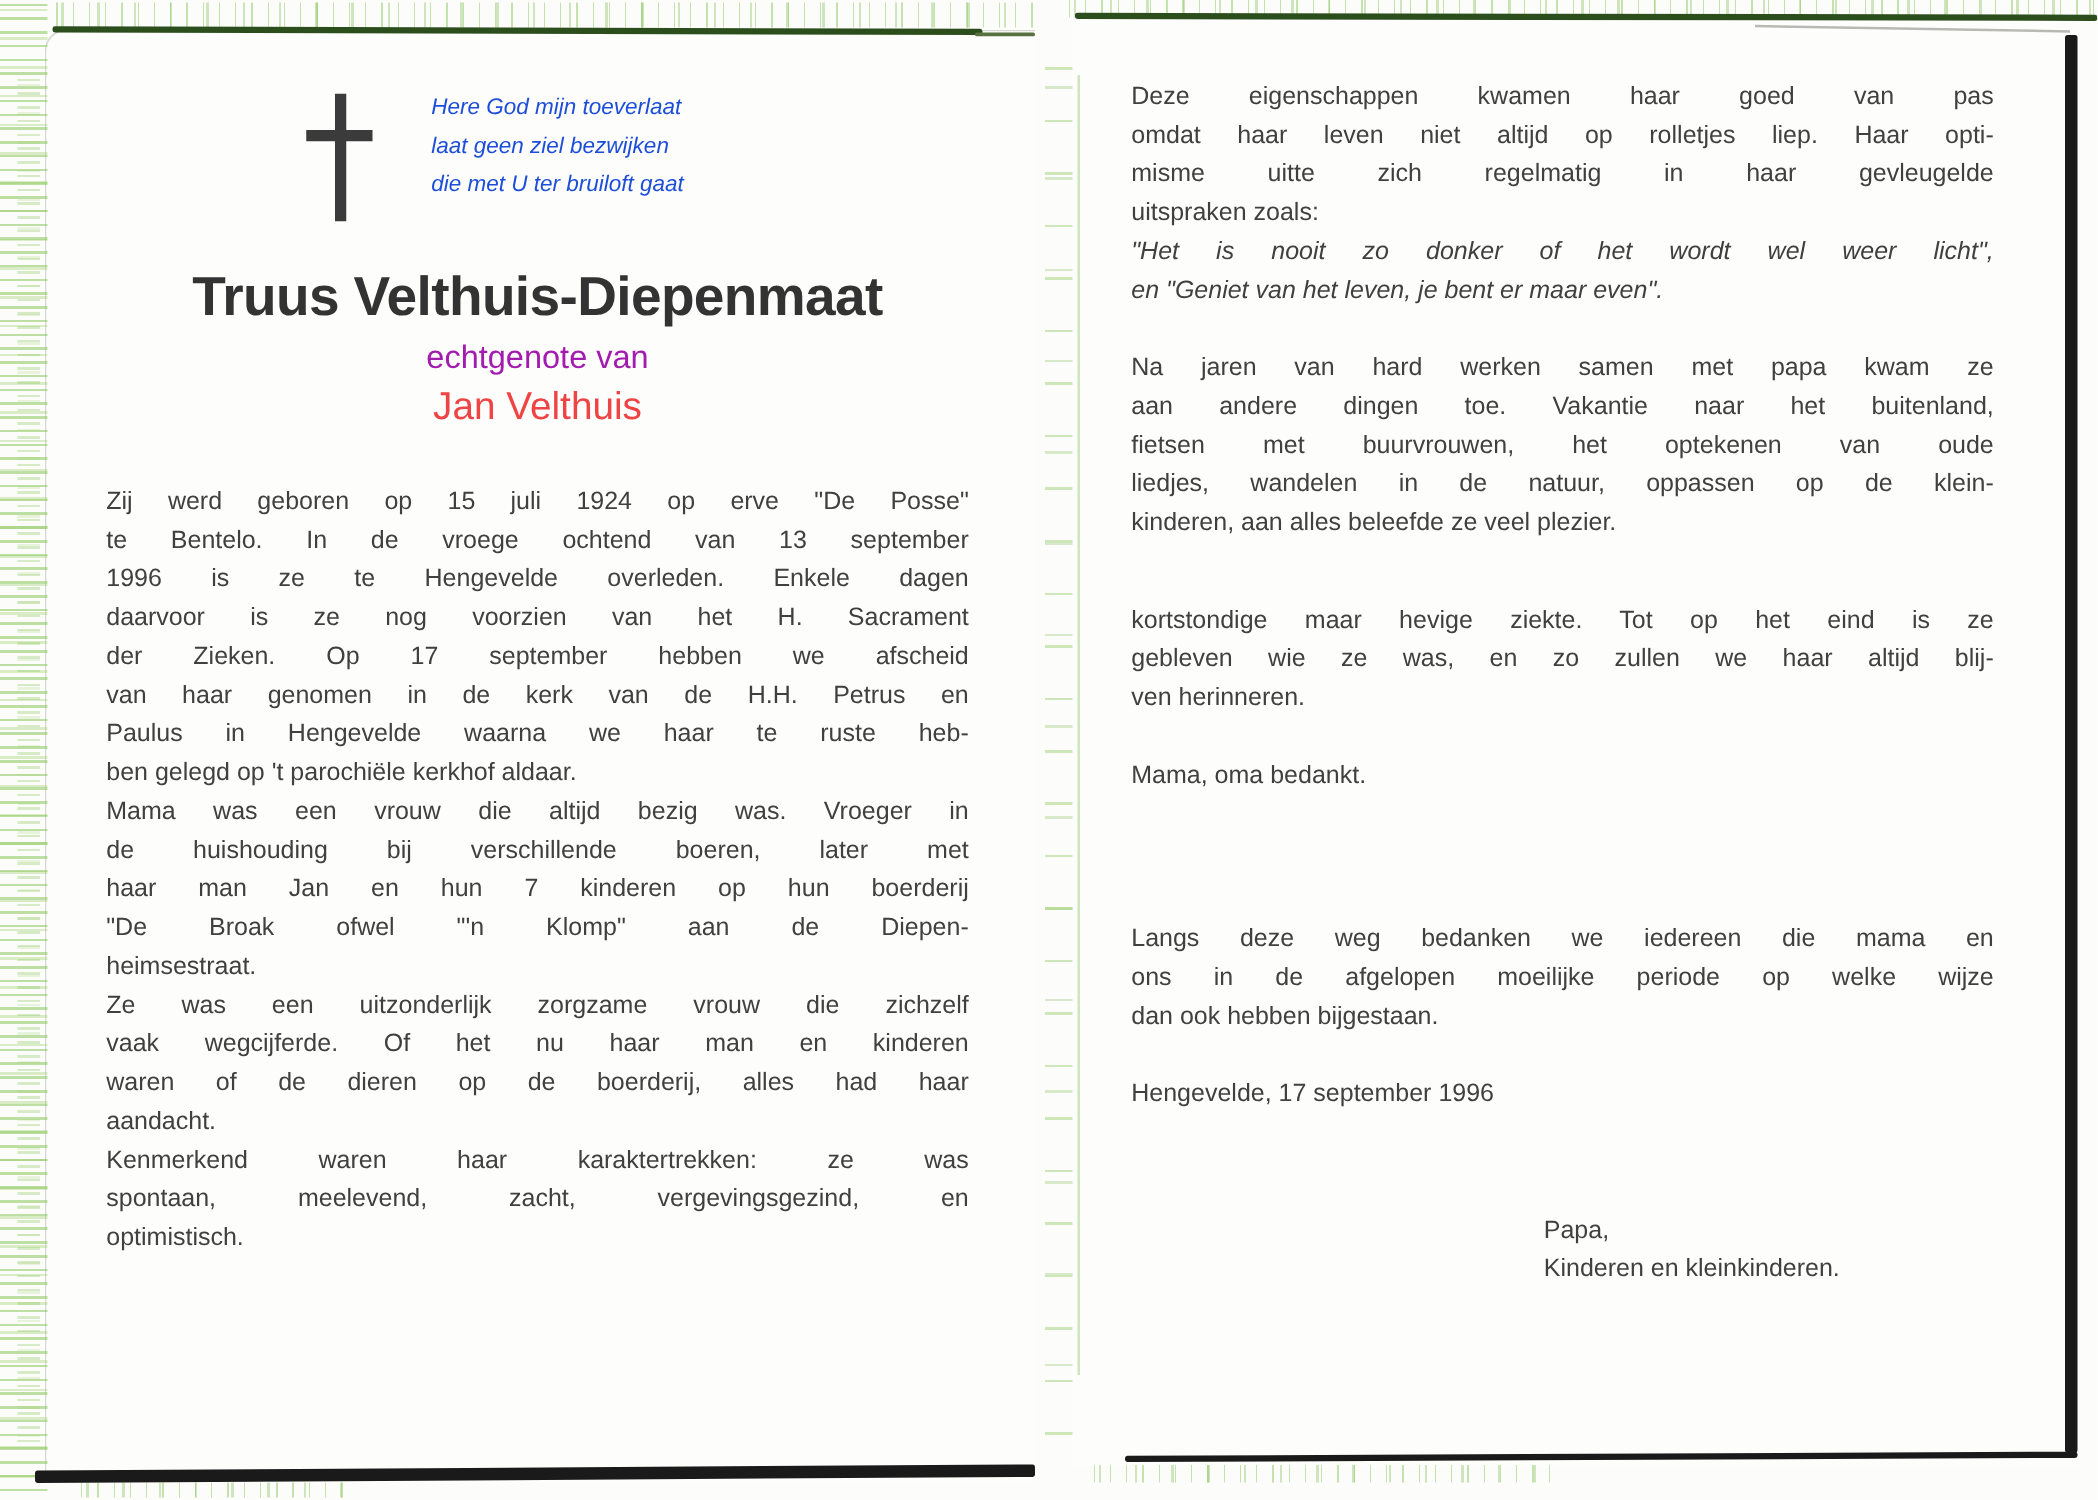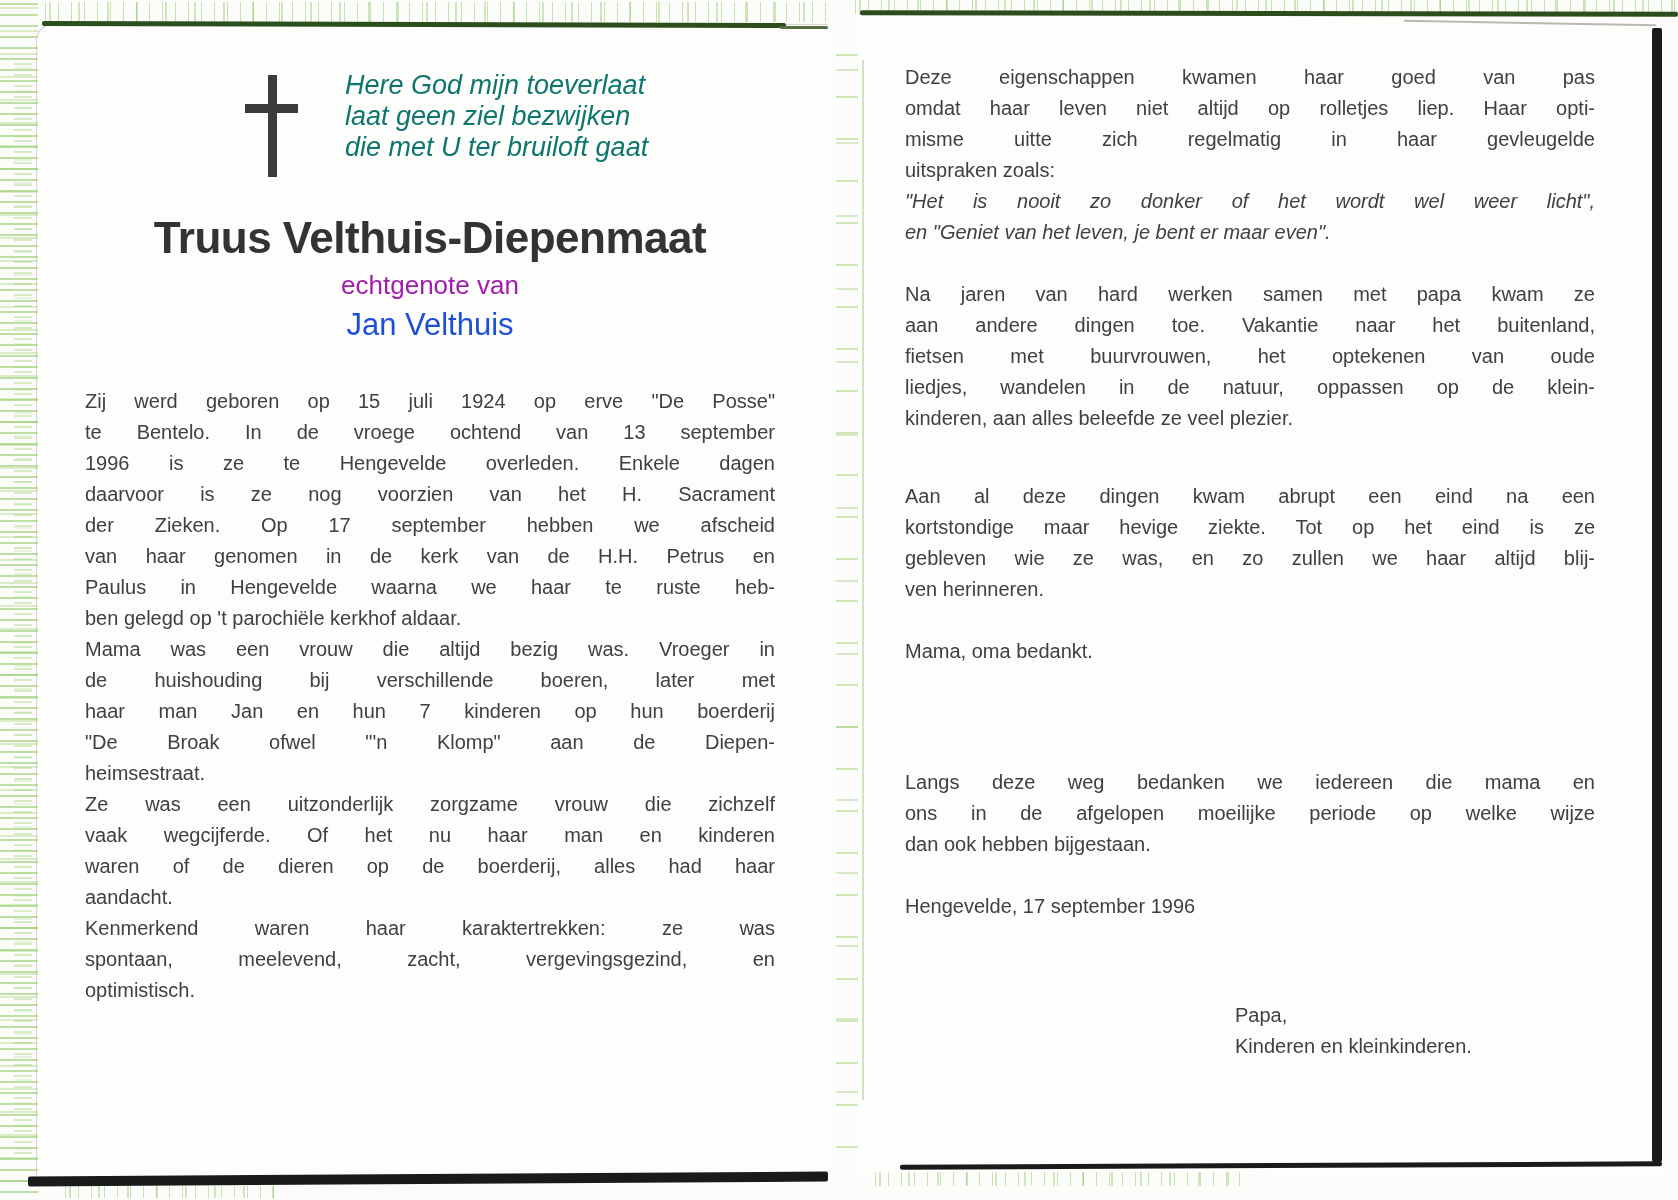--- a/index.html
+++ b/index.html
@@ -32,25 +32,25 @@
       repeating-linear-gradient(to right, rgba(140,200,95,0) 0 5px, rgba(140,200,95,.5) 5px 6px, rgba(140,200,95,0) 6px 13px),
       repeating-linear-gradient(to right, rgba(120,185,75,0) 0 9px, rgba(120,185,75,.35) 9px 11px, rgba(120,185,75,0) 11px 29px);
   }
 
   
   #cross{position:absolute;left:245px;top:75px;width:53px;height:104px;}
   #cross .v{position:absolute;left:23px;top:0;width:9px;height:102px;background:#3b3b3b;}
   #cross .h{position:absolute;left:0;top:29px;width:53px;height:9px;background:#3b3b3b;}
 
   
-  .verse{position:absolute;left:345px;top:70px;font-size:27px;line-height:36px;font-style:italic;color:#0f766e;}
+  .verse{position:absolute;left:345px;top:70px;font-size:18px;line-height:36px;font-style:italic;color:#1d4ed8;}
   .h-name{position:absolute;left:85px;top:213px;width:690px;text-align:center;
     font-size:44px;font-weight:bold;letter-spacing:-0.5px;color:#333;}
   .h-rel{position:absolute;left:85px;top:270px;width:690px;text-align:center;font-size:26px;color:#a21caf;}
-  .h-spouse{position:absolute;left:85px;top:307px;width:690px;text-align:center;font-size:31px;color:#1d4ed8;}
+  .h-spouse{position:absolute;left:85px;top:307px;width:690px;text-align:center;font-size:31px;color:#ef4444;}
 
   .body-block{position:absolute;font-size:20px;color:#404040;}
   #body-left{left:85px;top:386px;width:690px;}
   #body-right{left:905px;top:62px;width:690px;}
   .para{margin:0;}
   .para.italic{font-style:italic;}
   .line{height:31px;line-height:31px;white-space:nowrap;text-align:left;}
   .line.fill{text-align:justify;text-align-last:justify;}
 </style>
 </head>
@@ -139,21 +139,20 @@
         <div class="line">en "Geniet van het leven, je bent er maar even".</div>
       </div>
       <div class="para" style="margin-bottom: 47px;">
         <div class="line fill">Na jaren van hard werken samen met papa kwam ze</div>
         <div class="line fill">aan andere dingen toe. Vakantie naar het buitenland,</div>
         <div class="line fill">fietsen met buurvrouwen, het optekenen van oude</div>
         <div class="line fill">liedjes, wandelen in de natuur, oppassen op de klein-</div>
         <div class="line">kinderen, aan alles beleefde ze veel plezier.</div>
       </div>
       <div class="para" style="margin-bottom: 31px;">
-        <div class="line fill">Aan al deze dingen kwam abrupt een eind na een</div>
         <div class="line fill">kortstondige maar hevige ziekte. Tot op het eind is ze</div>
         <div class="line fill">gebleven wie ze was, en zo zullen we haar altijd blij-</div>
         <div class="line">ven herinneren.</div>
       </div>
       <div class="para" style="margin-bottom: 100px;">
         <div class="line">Mama, oma bedankt.</div>
       </div>
       <div class="para" style="margin-bottom: 31px;">
         <div class="line fill">Langs deze weg bedanken we iedereen die mama en</div>
         <div class="line fill">ons in de afgelopen moeilijke periode op welke wijze</div>

